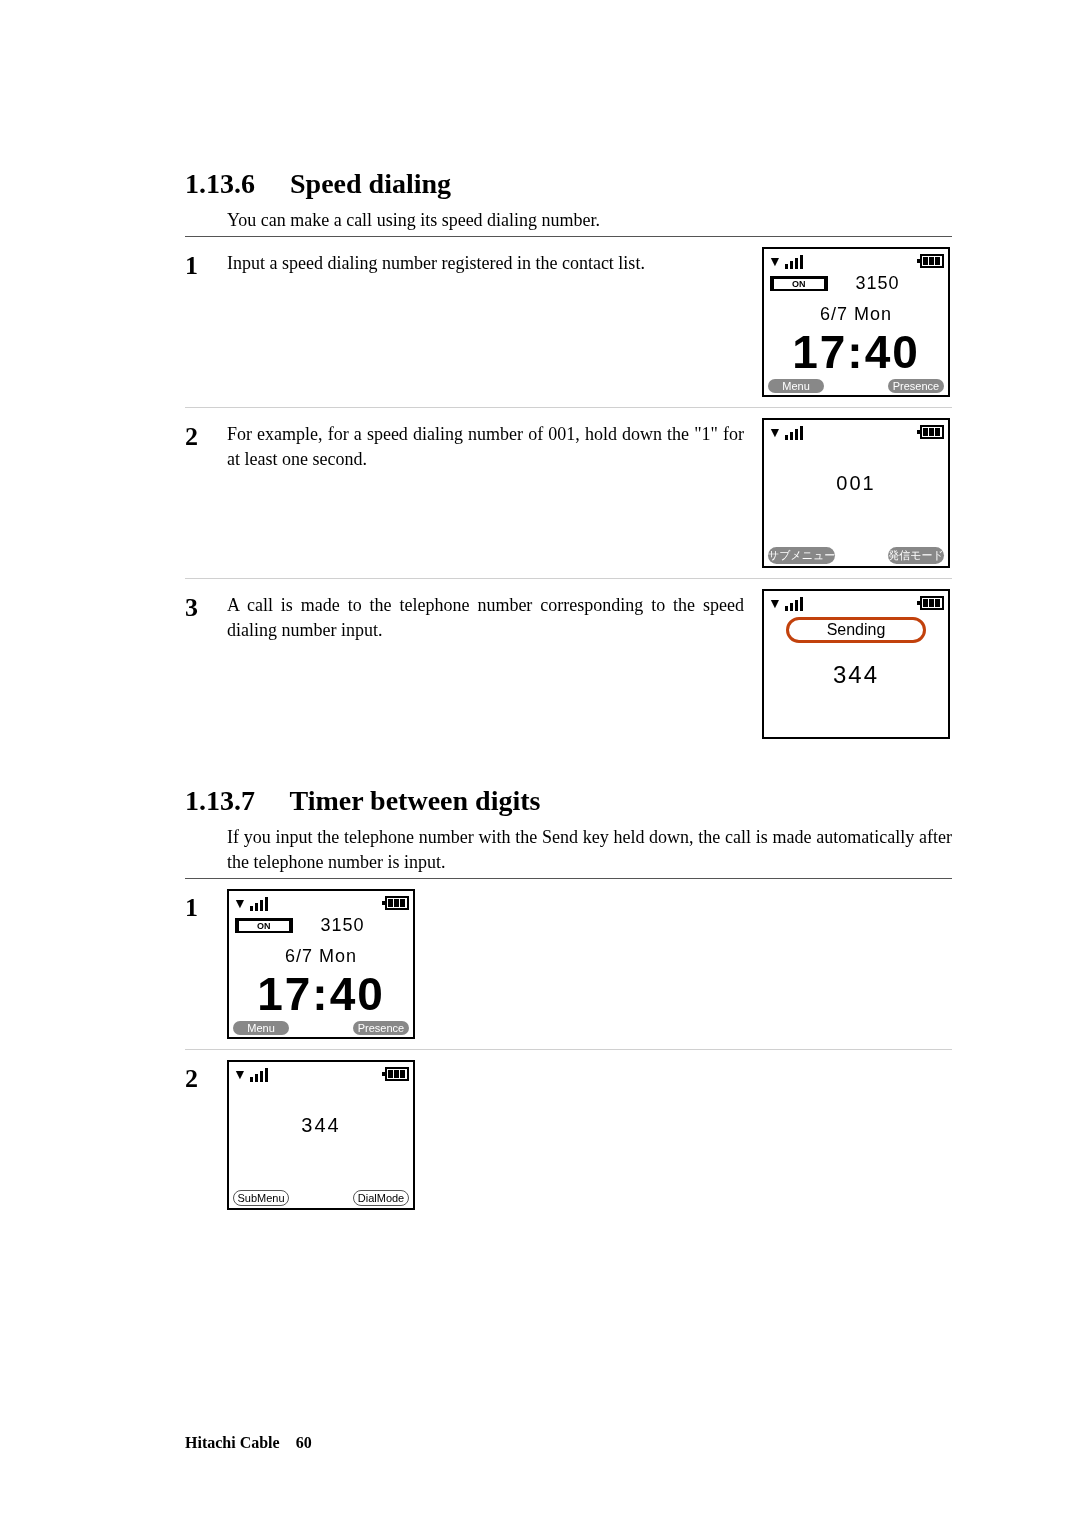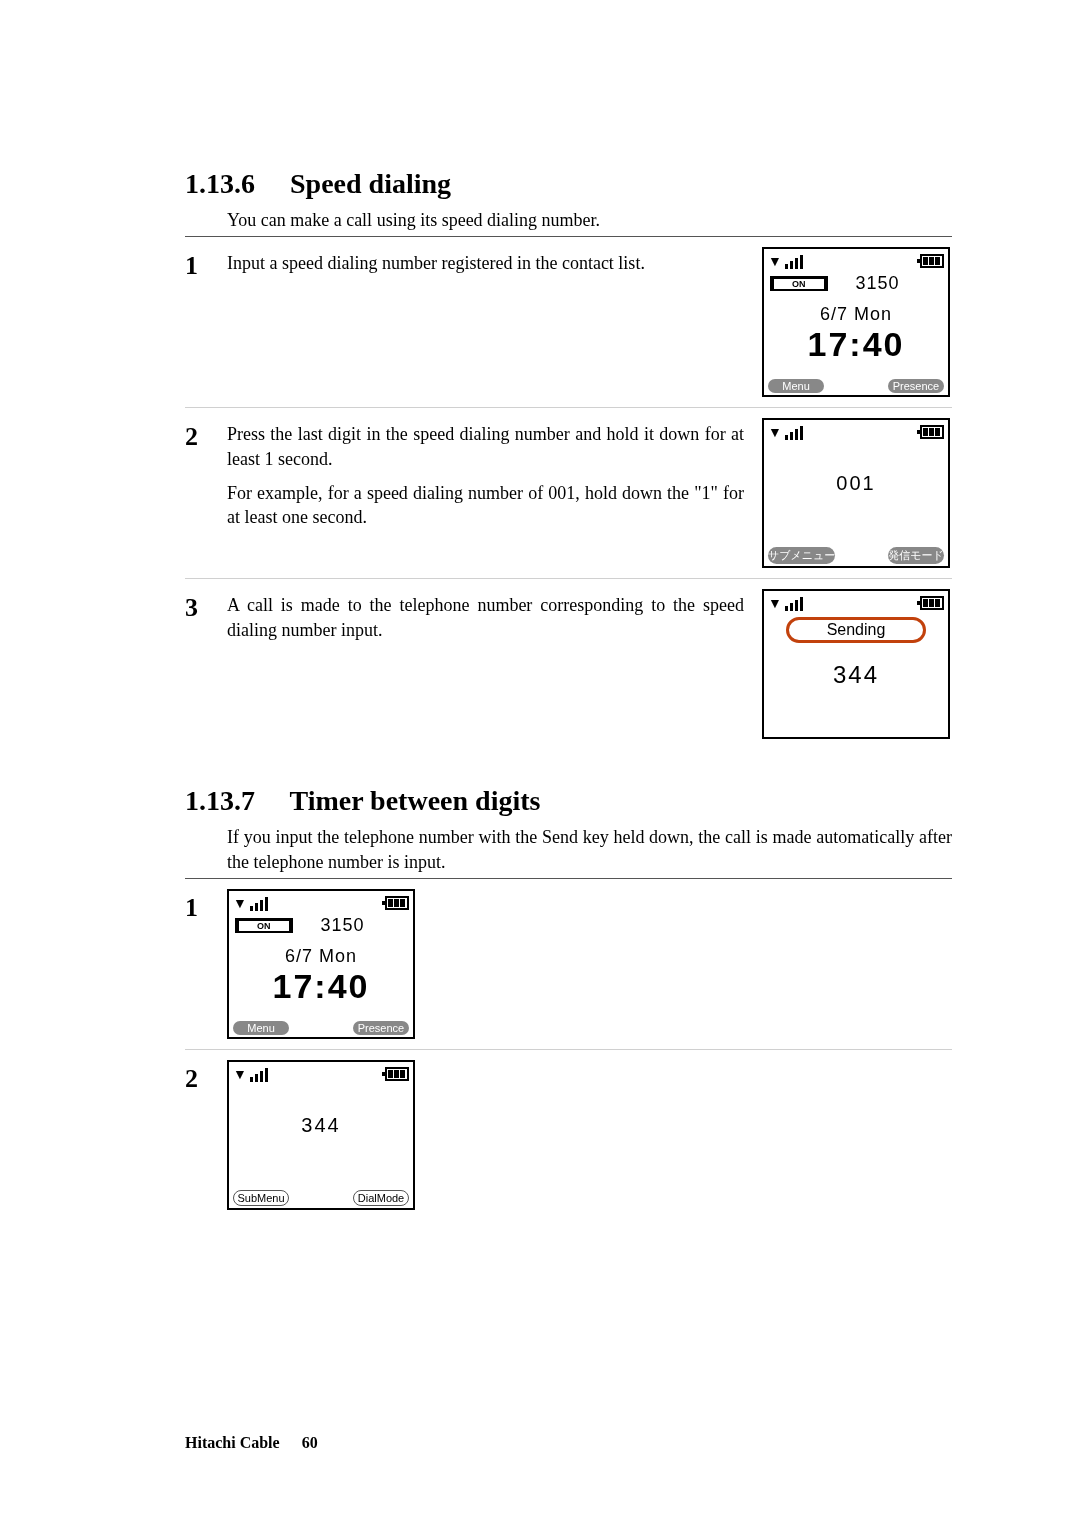--- a/index.html
+++ b/index.html
@@ -97,21 +97,21 @@
       border: 2px solid #000; font-size: 10px; font-weight: bold;
       padding: 0 2px; background: #000; color: #fff;
       position: relative;
     }
     .on-badge span {
       background: #fff; color: #000; padding: 0 18px;
       display: inline-block; font-size: 9px;
     }
     .ext-num { margin-left: 28px; font-size: 18px; letter-spacing: 1px; }
     .date-line { text-align: center; font-size: 18px; margin-top: 10px; letter-spacing: 1px; }
-    .time-line { text-align: center; font-size: 34px; font-weight: bold; letter-spacing: 2px; }
+    .time-line { text-align: center; font-size: 46px; font-weight: bold; letter-spacing: 2px; }
     .softkeys {
       position: absolute; bottom: 2px; left: 0; right: 0;
       display: flex; justify-content: space-between; padding: 0 4px;
     }
     .softkey {
       background: #888; color: #fff; font-size: 11px;
       border-radius: 9px; padding: 1px 0;
       min-width: 56px; text-align: center;
     }
     .softkey.outline {
@@ -127,21 +127,21 @@
       padding: 1px 0;
     }
     .num-344 { text-align: center; font-size: 24px; margin-top: 18px; letter-spacing: 2px;}
     .footer {
       position: absolute;
       bottom: 76px;
       left: 185px;
       font-size: 16px;
       font-weight: bold;
     }
-    .footer .pnum { margin-left: 18px; }
+    .footer .pnum { margin-left: 12px; }
   </style>
 </head>
 <body>
 
 <div class="section-heading">
   <span class="section-number">1.13.6</span>
   <span>Speed dialing</span>
 </div>
 <div class="intro-text">You can make a call using its speed dialing number.</div>
 
@@ -178,21 +178,20 @@
           <div class="softkey">Menu</div>
           <div class="softkey">Presence</div>
         </div>
       </div>
     </div>
   </div>
 
   <div class="step-row">
     <div class="step-num">2</div>
     <div class="step-text">
-      <p>Press the last digit in the speed dialing number and hold it down for at least 1 second.</p>
       <p>For example, for a speed dialing number of 001, hold down the "1" for at least one second.</p>
     </div>
     <div class="step-screen">
       <div class="screen">
         <div class="statusbar">
           <div class="sig-icon">
             <span class="sig-ant">▼</span>
             <div class="sig-bar" style="height:5px"></div>
             <div class="sig-bar" style="height:8px"></div>
             <div class="sig-bar" style="height:11px"></div>

